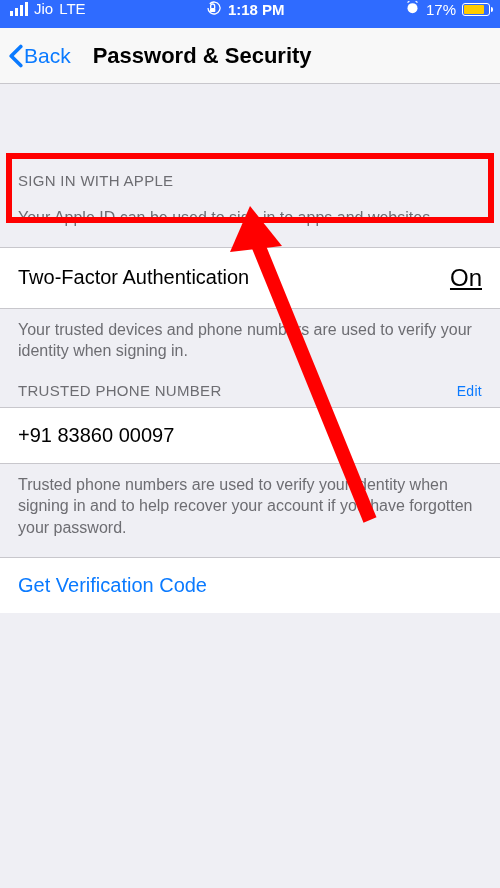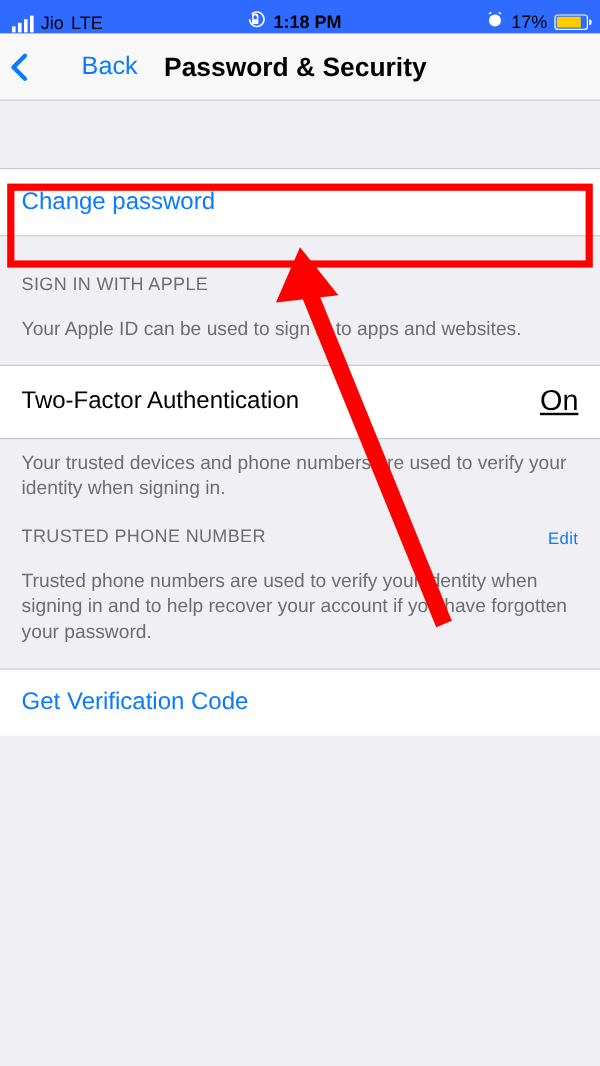--- a/index.html
+++ b/index.html
@@ -1,30 +1,30 @@
 <!DOCTYPE html>
 <html><head>
 <meta charset="utf-8">
 <style>
   * { box-sizing: border-box; margin: 0; padding: 0; }
   html, body { width: 500px; height: 888px; font-family: -apple-system, "Helvetica Neue", Arial, sans-serif; background: #efeff4; overflow: hidden; }
-  .statusbar { height: 28px; background: #2f6bff; color: #000000; display: flex; align-items: flex-end; justify-content: space-between; padding: 0 10px; font-size: 15px; font-weight: 500; }
+  .statusbar { height: 28px; background: #2f6bff; color: #ffffff; display: flex; align-items: flex-start; justify-content: space-between; padding: 0 10px; font-size: 15px; font-weight: 500; }
   .sb-left, .sb-right { display: flex; align-items: center; gap: 6px; }
   .sb-center { display: flex; align-items: center; gap: 6px; font-weight: 600; }
   .signal { display: flex; align-items: flex-end; gap: 2px; }
   .signal span { width: 3px; background: #fff; display: block; }
   .signal span:nth-child(1){height:5px}
   .signal span:nth-child(2){height:8px}
   .signal span:nth-child(3){height:11px}
   .signal span:nth-child(4){height:14px}
   .battery { width: 28px; height: 13px; border: 1.5px solid #fff; border-radius: 3px; position: relative; display: flex; align-items: center; }
   .battery::after { content:""; position:absolute; right:-4px; top:3px; width:2px; height:5px; background:#fff; border-radius:0 2px 2px 0;}
   .battery .fill { height: 9px; background: #ffcc00; margin-left: 1px; border-radius: 1px; }
   .navbar { height: 56px; background: #f8f8f8; border-bottom: 1px solid #c8c7cc; display: flex; align-items: center; padding: 0 8px; }
-  .back { display: flex; color: #0a7aff; font-size: 21px; gap: 44px; }
+  .back { display: flex; color: #0a7aff; font-size: 21px; }
   .back svg { width: 16px; height: 24px; }
   .title { font-size: 22px; font-weight: 700; color: #000; margin-left: 22px; }
   .content { background: #efeff4; }
   .gap { height: 56px; }
   .row { background: #fff; border-top: 1px solid #c8c7cc; border-bottom: 1px solid #c8c7cc; padding: 16px 18px; font-size: 20px; display: flex; align-items: center; justify-content: space-between; }
   .row.link { color: #0a7aff; }
   .row .value { color: #000000; font-size: 24px; text-decoration: underline; }
   .chevron { color: #c7c7cc; }
   .section-header { padding: 32px 18px 8px; color: #6d6d72; font-size: 15px; letter-spacing: 0.3px; display:flex; justify-content:space-between; align-items:flex-end;}
   .section-header .edit { color:#0a7aff; font-size:14px; }
@@ -78,43 +78,43 @@
           <path d="M10 2 L2 10 L10 18" stroke="#0a7aff" stroke-width="3" fill="none" stroke-linecap="round" stroke-linejoin="round"></path>
         </svg>
     <span>Back</span>
   </div>
   <div class="title">Password &amp; Security</div>
 </div>
 
 <div class="content">
   <div class="gap"></div>
 
-  <div class="row link">
-    <span>Change password</span>
-  </div>
 
   <div class="section-header">
     <span>SIGN IN WITH APPLE</span>
   </div>
 
 
   <div class="footer-text">Your Apple ID can be used to sign in to apps and websites.</div>
 
   <div class="row">
     <span>Two-Factor Authentication</span>
     <span class="value">On</span>
   </div>
 
   <div class="footer-text" style="padding-bottom:8px">Your trusted devices and phone numbers are used to verify your identity when signing in.</div>
 
   <div class="section-header" style="padding-top:12px">
     <span>TRUSTED PHONE NUMBER</span>
     <span class="edit">Edit</span>
   </div>
 
+  <div class="row">
+    <span>+91 83860 00097</span>
+  </div>
 
   <div class="footer-text">Trusted phone numbers are used to verify your identity when signing in and to help recover your account if you have forgotten your password.</div>
 
   <div class="row link" style="border-bottom:none">
     <span>Get Verification Code</span>
   </div>
 </div>
 
 <div class="highlight-box" style="left:6px; top:153px; width:488px; height:70px;"></div>
 <svg class="arrow-overlay" style="left:230px; top:200px; width:180px; height:340px;">

